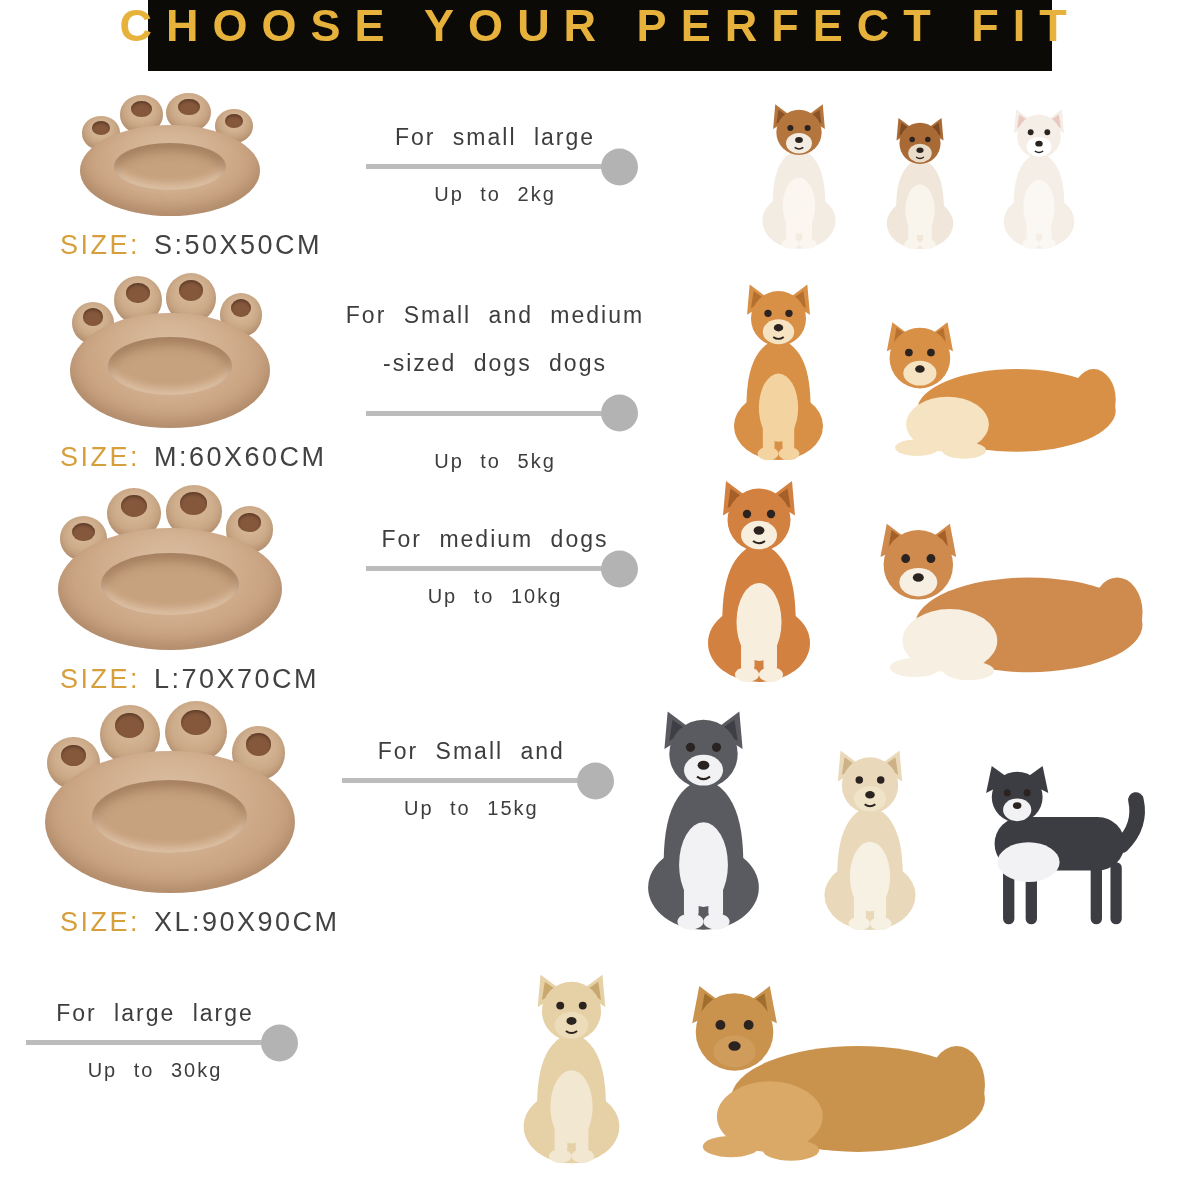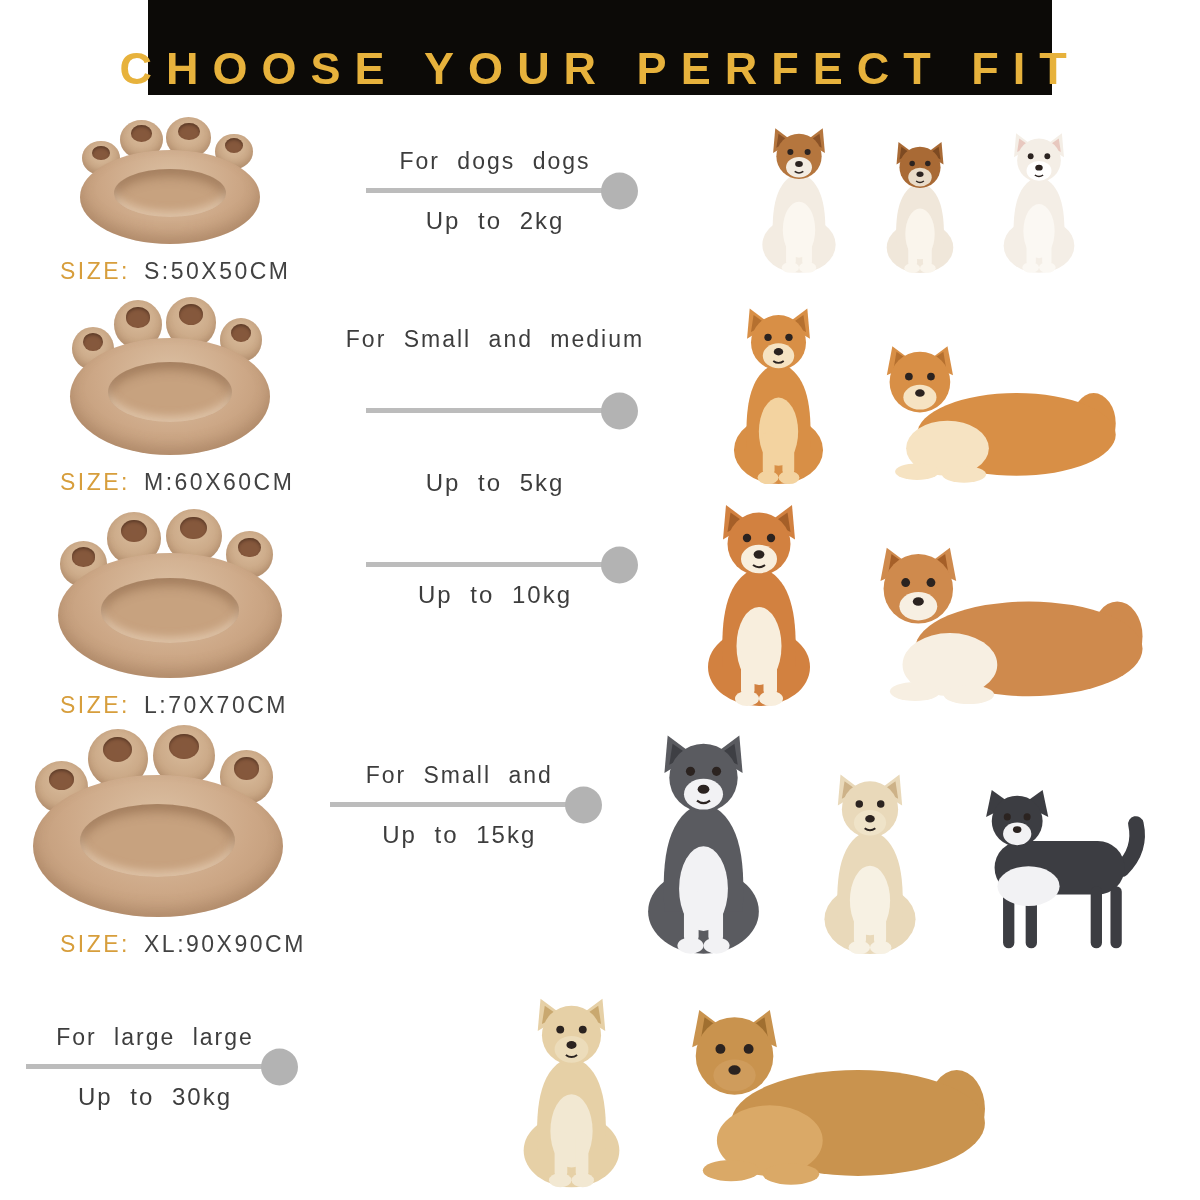--- a/index.html
+++ b/index.html
@@ -1,20 +1,20 @@
 <!DOCTYPE html>
 <html><head>
 <meta charset="utf-8">
 <style>
   * { margin:0; padding:0; box-sizing:border-box; }
   html,body { width:1200px; height:1200px; background:#ffffff; font-family:"Liberation Sans", sans-serif; overflow:hidden; }
 
   
-  .banner { width:904px; height:95px; margin:0 auto; background:#0c0a07;
-            display:flex; align-items:flex-end; justify-content:center; }
+  .banner { width:904px; height:71px; margin:0 auto; background:#0c0a07;
+            display:flex; align-items:flex-start; justify-content:center; }
   .banner h1 { color:#e7b23c; font-size:45px; font-weight:600; letter-spacing:14px; white-space:nowrap; }
 
   
   .row { display:flex; width:1200px; }
   .r1 { height:190px; } .r2 { height:212px; } .r3 { height:222px; } .r4 { height:248px; } .r5 { height:233px; }
 
   .bed-col { width:340px; display:flex; flex-direction:column; align-items:center; }
   .desc-col { width:310px; display:flex; flex-direction:column; align-items:center; }
   .dogs-col { flex:1; display:flex; align-items:flex-end; justify-content:center; padding:0 24px 10px 10px; }
 
@@ -42,32 +42,32 @@
   .toe.t3 { left:48%; top:0;   width:25%; height:32%; }
   .toe.t4 { left:75%; top:13%; width:21%; height:28%; }
 
   .bed-s  { width:180px; height:142px; }
   .bed-m  { width:200px; height:158px; }
   .bed-l  { width:224px; height:174px; }
   .bed-xl { width:250px; height:192px; }
   .bed-xxl{ width:300px; height:228px; }
 
   .size-line { align-self:flex-start; padding-left:60px; margin-top:14px;
-               font-size:23px; letter-spacing:2.5px; white-space:nowrap; }
+               font-size:27px; letter-spacing:2.5px; white-space:nowrap; }
   .size-label { color:#d79e3c; margin-right:14px; }
   .size-value { color:#424242; }
 
   
   .fit-title { color:#3d3d3d; font-size:23px; letter-spacing:2px; word-spacing:9px;
                text-align:center; line-height:1.22; }
   .fit-line2:empty { display:none; }
   .divider { position:relative; width:258px; height:5px; background:#bcbcbc; margin:13px 0 14px 0; }
   .divider .dot { position:absolute; right:-14px; top:50%; transform:translateY(-50%);
                   width:37px; height:37px; border-radius:50%; background:#b3b3b3; }
-  .weight { color:#3d3d3d; font-size:24px; letter-spacing:2px; word-spacing:9px; }
+  .weight { color:#3d3d3d; font-size:20px; letter-spacing:2px; word-spacing:9px; }
 
   
   .dog { display:block; }
   .dogs-col .dog { margin:0 9px; }
   svg [fill="var(--fur)"] {}
 </style>
 </head>
 <body>
 
 <svg width="0" height="0" style="position:absolute" aria-hidden="true">
@@ -138,21 +138,21 @@
         <i class="toe t3"></i>
         <i class="toe t4"></i>
       <b class="base"></b>
         <b class="cushion"></b>
     </div>
     <div class="size-line">
       <span class="size-label">SIZE:</span><span class="size-value">S:50X50CM</span>
     </div>
   </div>
   <div class="desc-col">
-    <div class="fit-title">For dogs dogs</div>
+    <div class="fit-title">For small large</div>
 
     <div class="divider">
         <span class="dot"></span>
       </div>
     <div class="weight">Up to 2kg</div>
   </div>
   <div class="dogs-col">
     <svg class="dog" width="108" height="151" viewBox="0 0 100 140" style="--fur:#f3ece2;--head:#b5763e;--chest:#fbf7f0;--ear:#8a5227;--muzzle:#f3ece2">
         <use href="#sitdog"></use>
       </svg>
@@ -174,20 +174,21 @@
         <i class="toe t4"></i>
       <b class="base"></b>
         <b class="cushion"></b>
     </div>
     <div class="size-line">
       <span class="size-label">SIZE:</span><span class="size-value">M:60X60CM</span>
     </div>
   </div>
   <div class="desc-col">
     <div class="fit-title">For Small and medium</div>
+    <div class="fit-title fit-line2">-sized dogs dogs</div>
     <div class="divider">
         <span class="dot"></span>
       </div>
     <div class="weight">Up to 5kg</div>
   </div>
   <div class="dogs-col">
     <svg class="dog" width="131" height="184" viewBox="0 0 100 140" style="--fur:#d88f46;--head:#d88f46;--chest:#f3d3a0;--ear:#b5702f;--muzzle:#f6e3c2">
         <use href="#sitdog"></use>
       </svg>
     <svg class="dog" width="262" height="152" viewBox="0 0 190 110" style="--fur:#d88f46;--head:#d88f46;--chest:#f6e3c2;--ear:#b5702f;--muzzle:#f6e3c2">
@@ -204,20 +205,21 @@
         <i class="toe t3"></i>
         <i class="toe t4"></i>
       <b class="base"></b>
         <b class="cushion"></b>
     </div>
     <div class="size-line">
       <span class="size-label">SIZE:</span><span class="size-value">L:70X70CM</span>
     </div>
   </div>
   <div class="desc-col">
+    <div class="fit-title">For medium dogs</div>
 
     <div class="divider">
         <span class="dot"></span>
       </div>
     <div class="weight">Up to 10kg</div>
   </div>
   <div class="dogs-col">
     <svg class="dog" width="150" height="210" viewBox="0 0 100 140" style="--fur:#d28140;--head:#d28140;--chest:#f8eedd;--ear:#a55f28;--muzzle:#f8eedd">
         <use href="#sitdog"></use>
       </svg>

